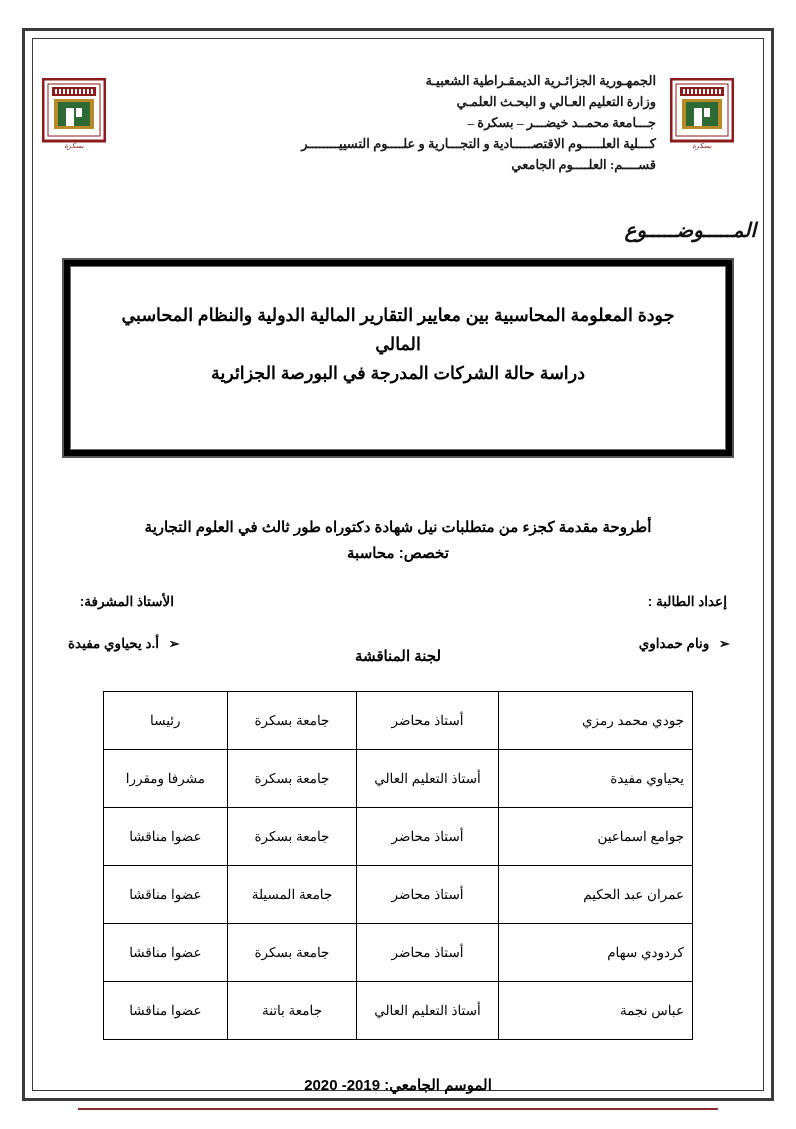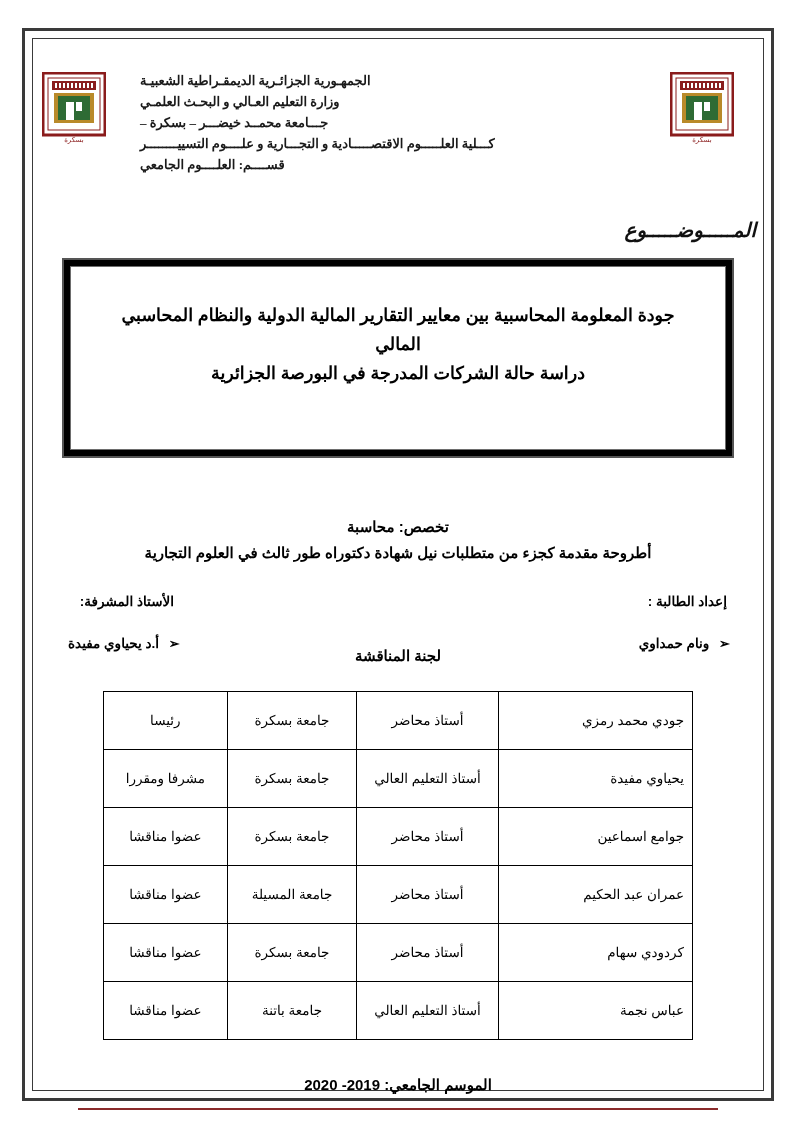--- a/index.html
+++ b/index.html
@@ -47,34 +47,35 @@
     box-sizing: border-box;
   }
 
   
   .header {
     position: relative;
     height: 120px;
   }
   .logo {
     position: absolute;
-    top: 26px;
+    top: 32px;
     width: 44px;
     height: 74px;
+    font-style: italic;
   }
   .logo.right { right: 22px; }
   .logo.left  { left: 22px; }
   .logo svg { display: block; }
 
   .header-text {
     position: absolute;
     left: 100px;
     right: 100px;
     top: 24px;
-    text-align: left;
+    text-align: right;
     font-family: "Liberation Serif", serif;
     font-weight: bold;
     font-size: 13px;
     line-height: 1.62;
     color: #1a1a1a;
     letter-spacing: 0px;
   }
   .header-text div { white-space: nowrap; }
   .hl-wide { letter-spacing: 0.5px; }
 
@@ -272,22 +273,22 @@
     <div class="subject-word">المـــــوضـــــوع</div>
 
     <div class="title-box-outer">
       <div class="title-box-inner">
         <div class="title-line">جودة المعلومة المحاسبية بين معايير التقارير المالية الدولية والنظام المحاسبي المالي</div>
         <div class="title-line">دراسة حالة الشركات المدرجة في البورصة الجزائرية</div>
       </div>
     </div>
 
     <div class="degree">
+      <div>أطروحة مقدمة كجزء من متطلبات نيل شهادة دكتوراه طور ثالث في العلوم التجارية</div>
       <div>تخصص: محاسبة</div>
-      <div>أطروحة مقدمة كجزء من متطلبات نيل شهادة دكتوراه طور ثالث في العلوم التجارية</div>
     </div>
 
     <div class="people">
       <div class="col author">
         <div class="label">إعداد الطالبة :</div>
         <div class="value">
           <span class="bullet-arrow">➢</span>
           <span>ونام حمداوي</span>
         </div>
       </div>

